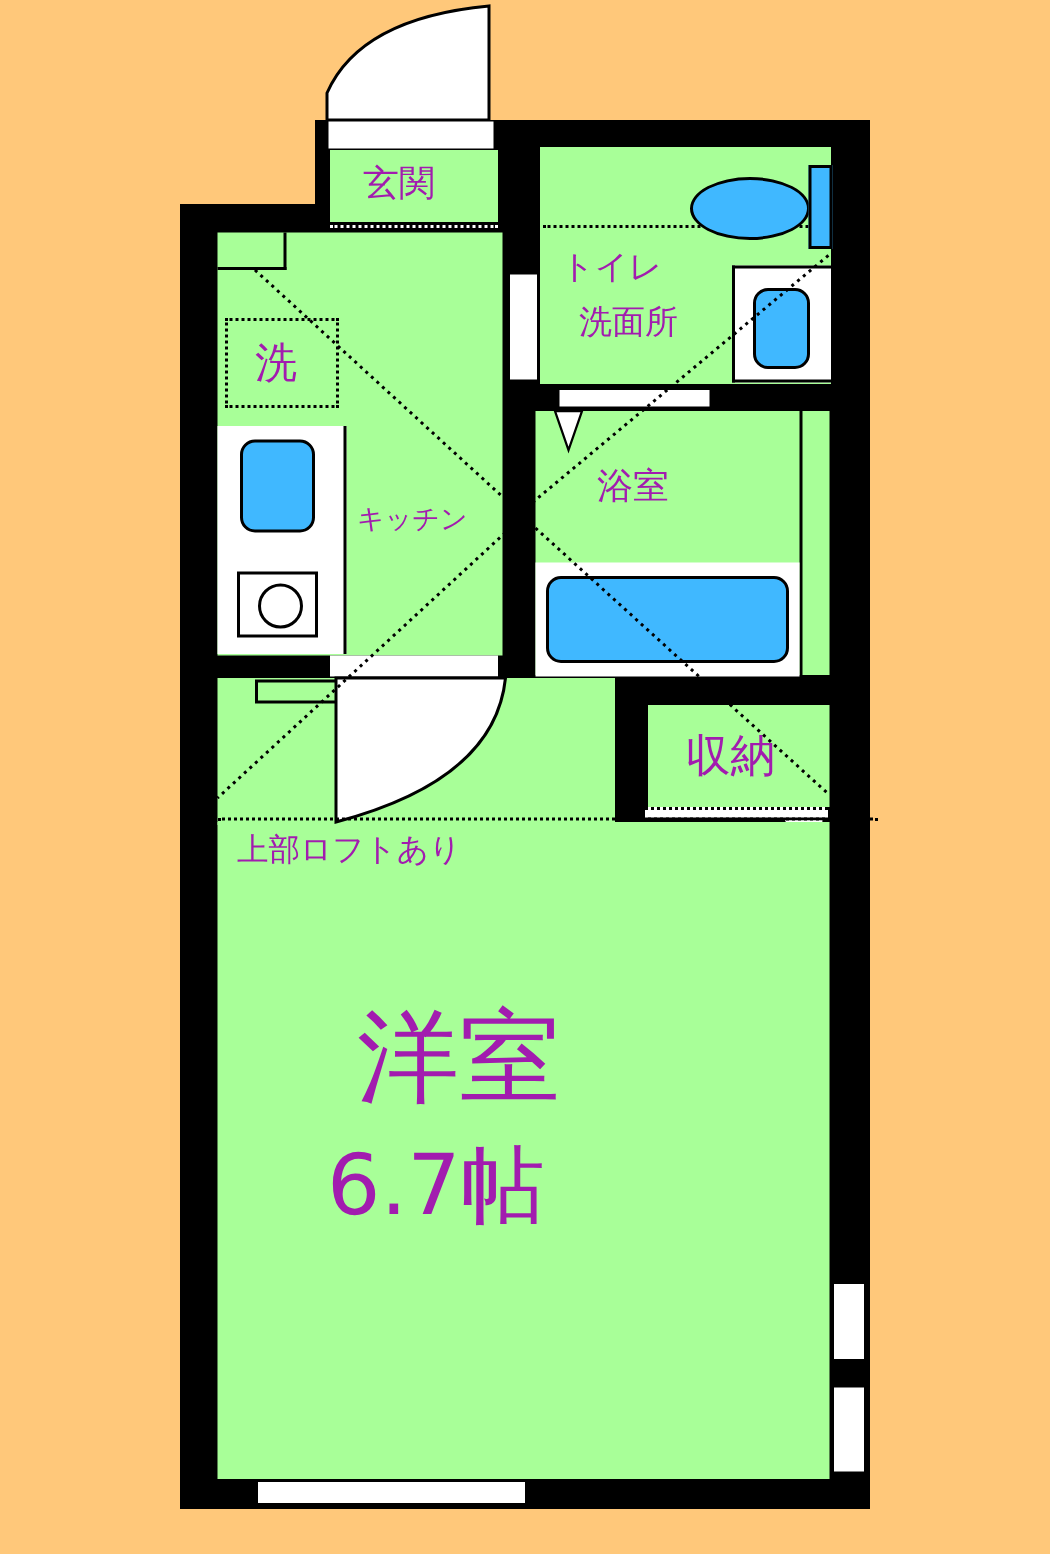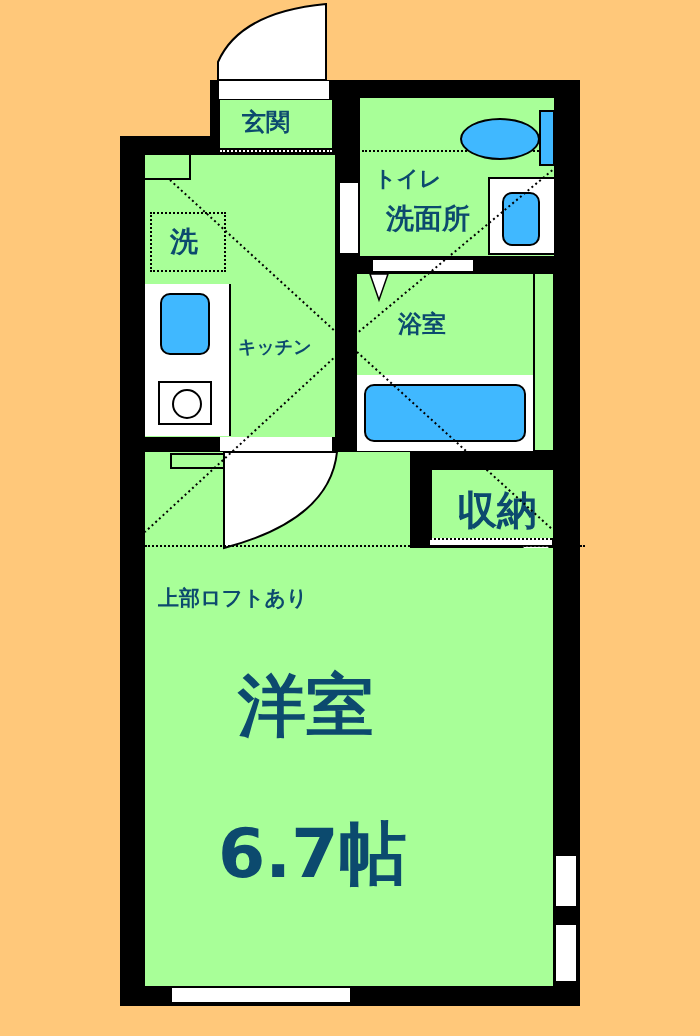--- a/index.html
+++ b/index.html
@@ -3,21 +3,21 @@
 <meta charset="utf-8">
 <style>
   html, body { margin: 0; padding: 0; }
   body { width: 700px; height: 1036px; background: #FFC87A; position: relative; overflow: hidden;
          font-family: "DejaVu Sans", "Liberation Sans", sans-serif; }
   .abs { position: absolute; }
   .wall { position: absolute; background: #000; }
   .floor { position: absolute; background: #A8FF98; }
   .white { position: absolute; background: #fff; }
   .blue { position: absolute; background: #40B8FF; border: 2px solid #000; box-sizing: border-box; }
-  .label { position: absolute; font-weight: bold; color: #0c4a6e; white-space: nowrap; line-height: 1; }
+  .label { position: absolute; font-weight: normal; color: #a21caf; white-space: nowrap; line-height: 1; }
   svg.overlay { position: absolute; left: 0; top: 0; pointer-events: none; }
 </style>
 </head>
 <body>
 
 <div class="wall" style="left:120px; top:136px; width:460px; height:870px;"></div>
 <div class="wall" style="left:210px; top:80px; width:370px; height:70px;"></div>
 
 <svg class="overlay" width="700" height="1036">
   <path d="M218,80 L218,62 Q240,12 326,4 L326,80 Z" fill="#fff" stroke="#000" stroke-width="2"></path>
@@ -41,53 +41,53 @@
 
 <div class="white" style="left:340px; top:183px; width:18px; height:70px;"></div>
 
 <div class="floor" style="left:360px; top:98px; width:194px; height:158px;"></div>
 <div class="abs" style="left:362px; top:150px; width:192px; border-top:2px dotted #000;"></div>
 <div class="blue" style="left:460px; top:118px; width:80px; height:42px; border-radius:50%;"></div>
 <div class="blue" style="left:539px; top:110px; width:16px; height:56px;"></div>
 <div class="white" style="left:488px; top:177px; width:66px; height:78px; border:2px solid #000; border-right:none; box-sizing:border-box;"></div>
 <div class="blue" style="left:502px; top:192px; width:38px; height:54px; border-radius:10px;"></div>
 <div class="label" style="left:374px; top:168px; font-size:22px;">トイレ</div>
-<div class="label" style="left:386px; top:205px; font-size:28px;">洗面所</div>
+<div class="label" style="left:386px; top:205px; font-size:22px;">洗面所</div>
 
 <div class="white" style="left:373px; top:260px; width:100px; height:11px;"></div>
 <div class="floor" style="left:357px; top:274px; width:176px; height:176px;"></div>
 <div class="floor" style="left:535px; top:274px; width:18px; height:176px;"></div>
 <div class="label" style="left:398px; top:312px; font-size:24px;">浴室</div>
 <div class="white" style="left:357px; top:375px; width:176px; height:76px;"></div>
 <div class="blue" style="left:364px; top:384px; width:162px; height:58px; border-radius:10px;"></div>
 <svg class="overlay" width="700" height="1036">
   <polygon points="370,274 388,274 379,300" fill="#fff" stroke="#000" stroke-width="1.5"></polygon>
 </svg>
 
 <div class="white" style="left:220px; top:437px; width:112px; height:14px;"></div>
 
 <div class="floor" style="left:432px; top:470px; width:121px; height:68px;"></div>
-<div class="label" style="left:457px; top:490px; font-size:40px;">収納</div>
+<div class="label" style="left:457px; top:490px; font-size:30px;">収納</div>
 <div class="white" style="left:430px; top:538px; width:122px; height:7px; border-top:2px dotted #000; box-sizing:border-box;"></div>
 <svg class="overlay" width="700" height="1036">
   <polygon points="522,546 550,546 536,572" fill="#fff" stroke="#000" stroke-width="1.5"></polygon>
 </svg>
 
 <div class="floor" style="left:145px; top:452px; width:265px; height:98px;"></div>
 <div class="floor" style="left:145px; top:548px; width:408px; height:438px;"></div>
 <div class="abs" style="left:170px; top:453px; width:88px; height:16px; border:2px solid #000; box-sizing:border-box; background:#A8FF98;"></div>
 
 <svg class="overlay" width="700" height="1036">
   <path d="M224,452 L337,452 Q330,520 224,548 Z" fill="#fff" stroke="#000" stroke-width="2"></path>
 </svg>
 
 <div class="abs" style="left:145px; top:545px; width:440px; border-top:2px dotted #000;"></div>
-<div class="label" style="left:158px; top:588px; font-size:21px;">上部ロフトあり</div>
+<div class="label" style="left:158px; top:556px; font-size:21px;">上部ロフトあり</div>
 <div class="label" style="left:238px; top:672px; font-size:68px;">洋室</div>
-<div class="label" style="left:218px; top:820px; font-size:68px;">6.7帖</div>
+<div class="label" style="left:218px; top:763px; font-size:56px;">6.7帖</div>
 
 <div class="white" style="left:172px; top:988px; width:178px; height:14px;"></div>
 <div class="white" style="left:556px; top:856px; width:20px; height:50px;"></div>
 <div class="white" style="left:556px; top:925px; width:20px; height:56px;"></div>
 
 <svg class="overlay" width="700" height="1036">
   <g stroke="#000" stroke-width="2" stroke-dasharray="2,3" fill="none">
     <line x1="170" y1="180" x2="337" y2="333"></line>
     <line x1="337" y1="355" x2="145" y2="532"></line>
     <line x1="355" y1="335" x2="555" y2="168"></line>

